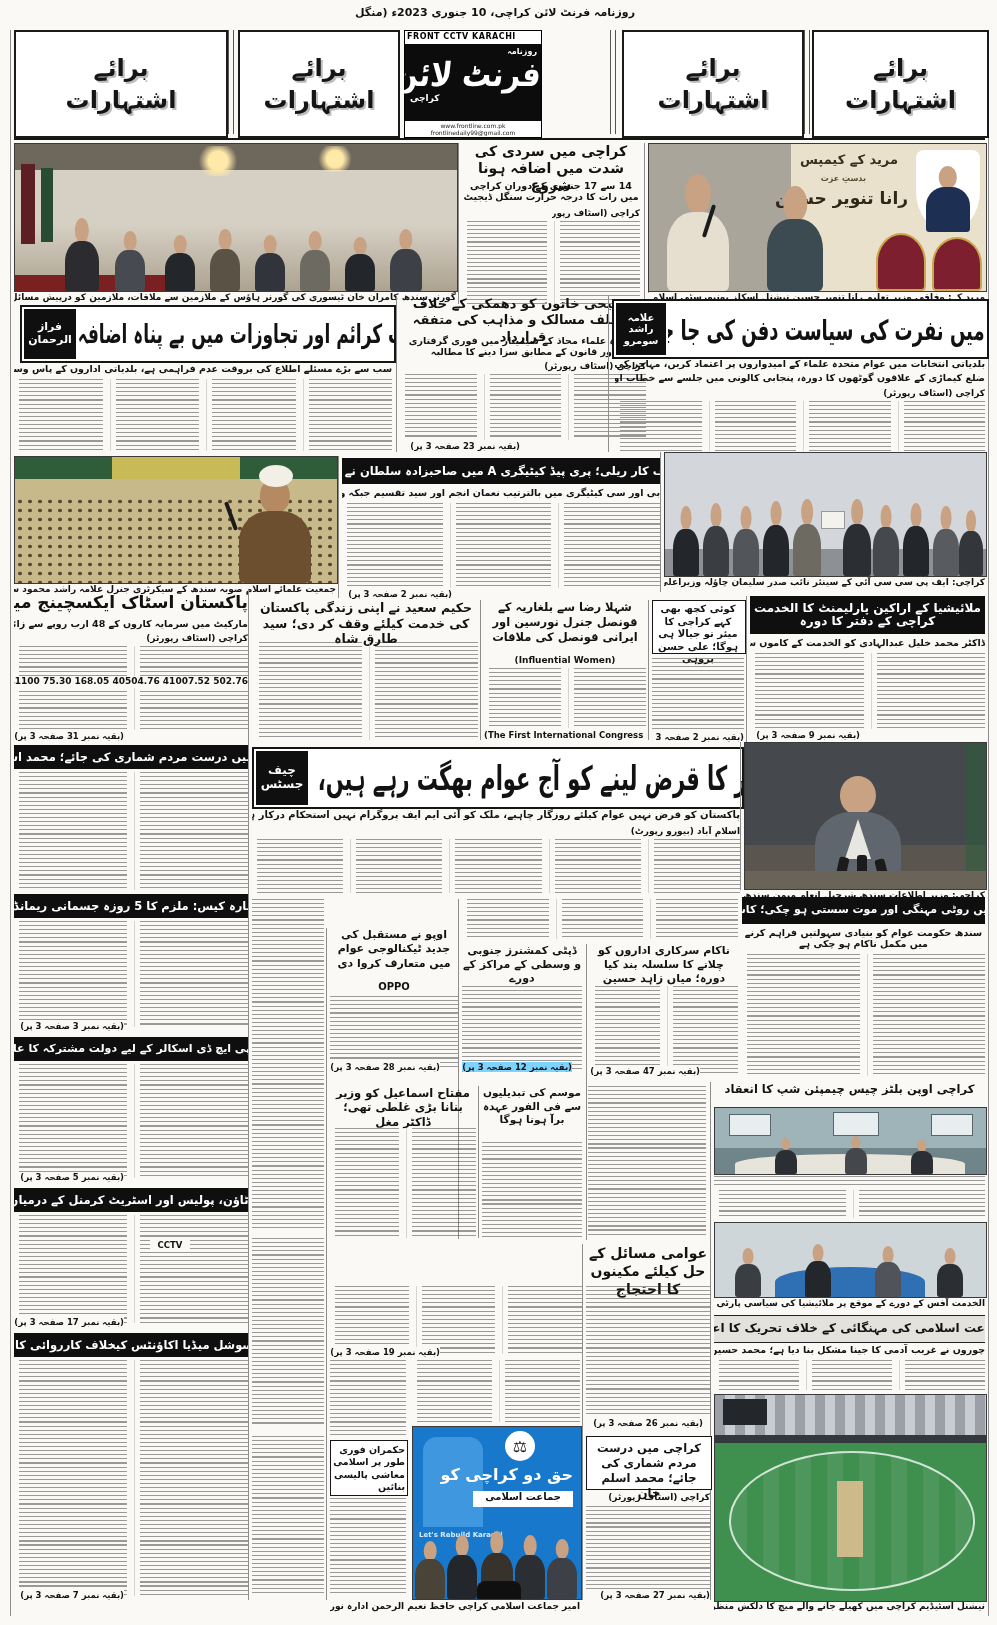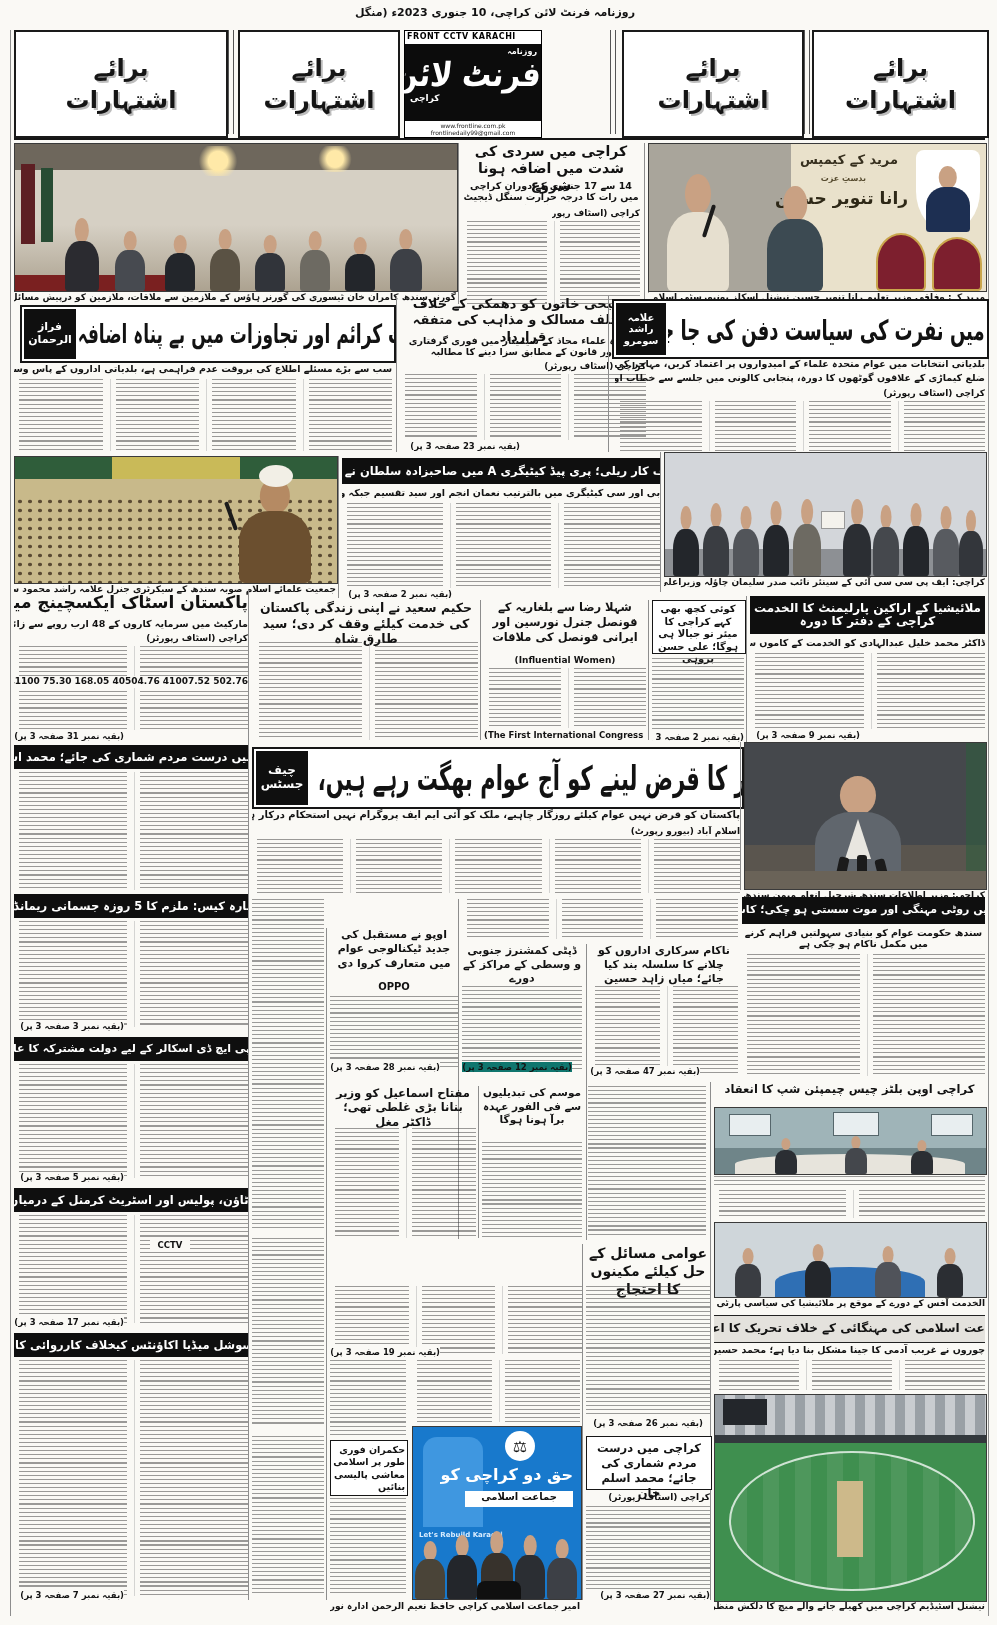--- a/index.html
+++ b/index.html
@@ -299,32 +299,32 @@
     </div>
   <div class="vr" style="left:458px;top:899px;height:340px"></div>
 
   <div class="abs band rev nw" style="left:742px;top:897px;width:243px;height:27px;font-size:11px">آج سندھ میں روٹی مہنگی اور موت سستی ہو چکی؛ کاشف نظامی</div>
   <div class="abs sub" style="left:742px;top:927px;width:243px;height:24px;font-size:9.5px">سندھ حکومت عوام کو بنیادی سہولتیں فراہم کرنے میں مکمل ناکام ہو چکی ہے</div>
   <div class="cols" style="left:742px;top:954px;width:243px;height:122px">
       <div class="c"></div>
       <div class="c"></div>
     </div>
 
-  <div class="abs u b ctr" style="left:590px;top:944px;width:148px;height:38px;font-size:11px;line-height:1.25">ناکام سرکاری اداروں کو چلانے کا سلسلہ بند کیا جائے؛ میاں زاہد حسین</div>
+  <div class="abs u b ctr" style="left:590px;top:944px;width:148px;height:38px;font-size:11px;line-height:1.25">ناکام سرکاری اداروں کو چلانے کا سلسلہ بند کیا دورہ؛ میاں زاہد حسین</div>
   <div class="cols" style="left:590px;top:986px;width:148px;height:88px">
       <div class="c"></div>
       <div class="c"></div>
     </div>
   <div class="abs note" style="left:590px;top:1066px;width:110px;background:#faf9f5">(بقیہ نمبر 47 صفحہ 3 پر)</div>
 
   <div class="vr" style="left:586px;top:944px;height:296px"></div>
 
   <div class="abs u b ctr" style="left:462px;top:944px;width:120px;height:38px;font-size:11px;line-height:1.25">ڈپٹی کمشنرز جنوبی و وسطی کے مراکز کے دورے</div>
   <div class="fake" style="left:462px;top:986px;width:120px;height:84px"></div>
-  <div class="abs note" style="left:462px;top:1062px;width:110px;background:#0f766e">(بقیہ نمبر 12 صفحہ 3 پر)</div>
+  <div class="abs note" style="left:462px;top:1062px;width:110px;background:#7dd3fc">(بقیہ نمبر 12 صفحہ 3 پر)</div>
 
   <div class="abs u b ctr" style="left:330px;top:928px;width:128px;height:50px;font-size:11px;line-height:1.3">اوپو نے مستقبل کی جدید ٹیکنالوجی عوام میں متعارف کروا دی</div>
   <div class="abs u b ctr nw" style="left:330px;top:981px;width:128px;height:12px;font-size:10px;direction:ltr">OPPO</div>
   <div class="fake" style="left:330px;top:996px;width:128px;height:74px"></div>
   <div class="abs note" style="left:330px;top:1062px;width:110px;background:#faf9f5">(بقیہ نمبر 28 صفحہ 3 پر)</div>
 
   <div class="fake" style="left:252px;top:899px;width:72px;height:330px"></div>
   <div class="vr" style="left:326px;top:928px;height:672px"></div>
   <div class="fake" style="left:252px;top:1238px;width:72px;height:188px"></div>
   <div class="fake" style="left:252px;top:1436px;width:72px;height:160px"></div>
@@ -422,21 +422,21 @@
   <div class="fake" style="left:330px;top:1498px;width:76px;height:98px"></div>
 
   <div class="cols" style="left:412px;top:1360px;width:168px;height:62px">
       <div class="c"></div>
       <div class="c"></div>
     </div>
   <div class="photo" style="left:412px;top:1426px;width:168px;height:172px;background:#1879cc">
     <div class="abs" style="left:10px;top:10px;width:60px;height:90px;background:#3f97e0;border-radius:14px 14px 0 0"></div>
     <div class="abs" style="left:92px;top:4px;width:30px;height:30px;border-radius:50%;background:#fff;display:flex;align-items:center;justify-content:center;font-size:16px">⚖</div>
     <div class="abs u b nw" style="right:8px;top:38px;font-size:16px;color:#fff">حق دو کراچی کو</div>
-    <div class="abs u b nw ctr" style="right:8px;top:64px;width:108px;height:16px;background:#fff;color:#111;font-size:10px">جماعت اسلامی</div>
+    <div class="abs u b nw ctr" style="right:8px;top:64px;width:100px;height:16px;background:#fff;color:#111;font-size:10px">جماعت اسلامی</div>
     <div class="abs u b nw" style="left:6px;top:104px;font-size:7px;color:#d8ecff;direction:ltr">Let's Rebuild Karachi</div>
     <i class="fig" style="left:2px;width:30px;height:62px;--coat:#4a4438"></i>
     <i class="fig" style="left:34px;width:30px;height:68px;--coat:#23262b"></i>
     <i class="fig" style="left:68px;width:32px;height:72px;--coat:#37322c"></i>
     <i class="fig" style="left:102px;width:30px;height:68px;--coat:#2b2e33"></i>
     <i class="fig" style="left:134px;width:30px;height:64px;--coat:#3d4046"></i>
     <div class="abs" style="left:64px;bottom:0;width:44px;height:18px;background:#101010;border-radius:8px 8px 0 0"></div>
   </div>
   <div class="abs cap" style="left:330px;top:1601px;width:250px;height:13px">امیر جماعت اسلامی کراچی حافظ نعیم الرحمن ادارہ نورحق میں پریس کانفرنس سے خطاب کر رہے ہیں</div>
 

